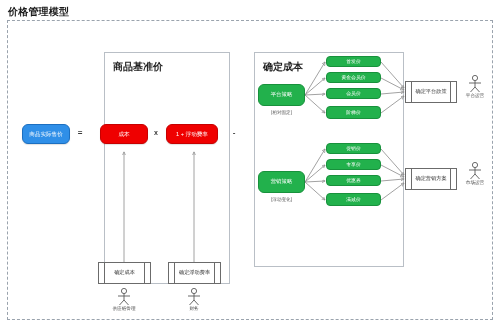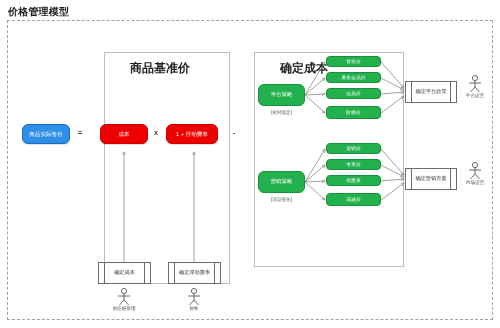--- a/index.html
+++ b/index.html
@@ -44,23 +44,23 @@
     position: absolute;
     border: 1px solid #b9bfc6;
     background: #ffffff;
     box-sizing: border-box;
   }
   #panel-base  { left: 96px;  top: 31px; width: 126px; height: 232px; }
   #panel-strat { left: 246px; top: 31px; width: 150px; height: 215px; }
 
   .panel-title {
     position: absolute;
-    left: 25px;
+    left: 8px;
     top: 7px;
-    font-size: 12px;
+    font-size: 10px;
     font-weight: bold;
     color: #1f1f1f;
     white-space: nowrap;
   }
 
   
   .node {
     position: absolute;
     box-sizing: border-box;
     display: flex;

